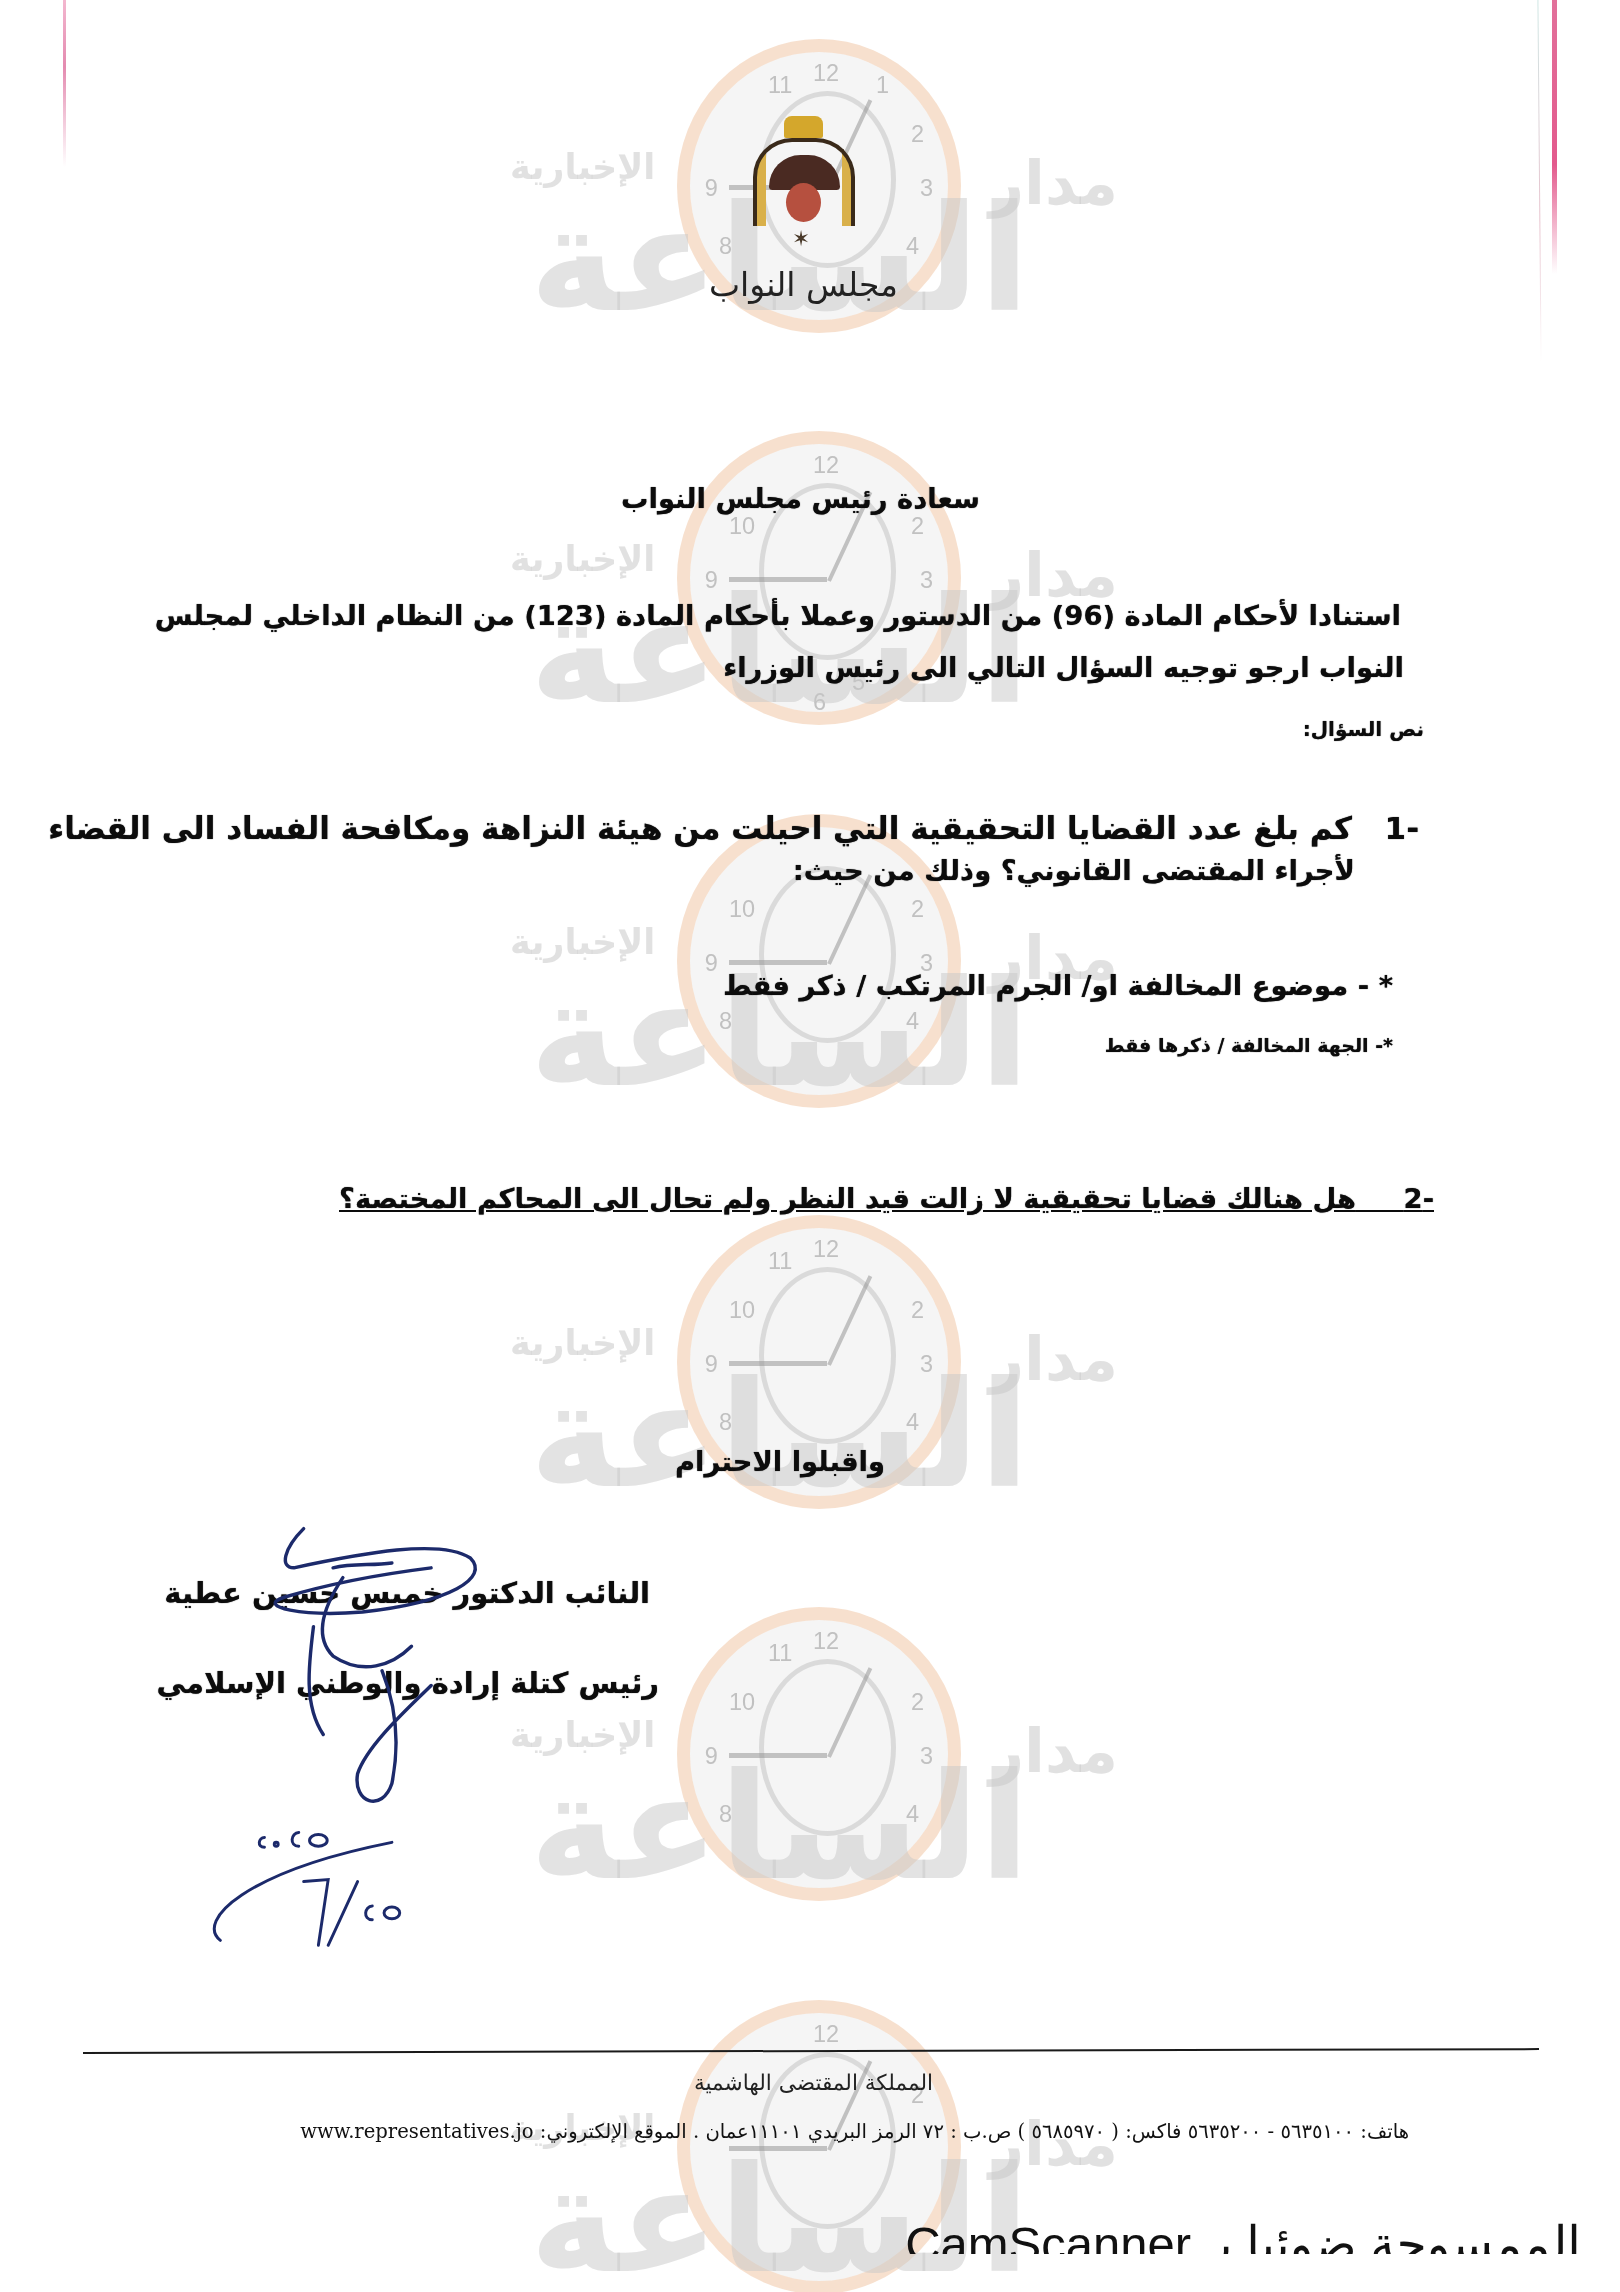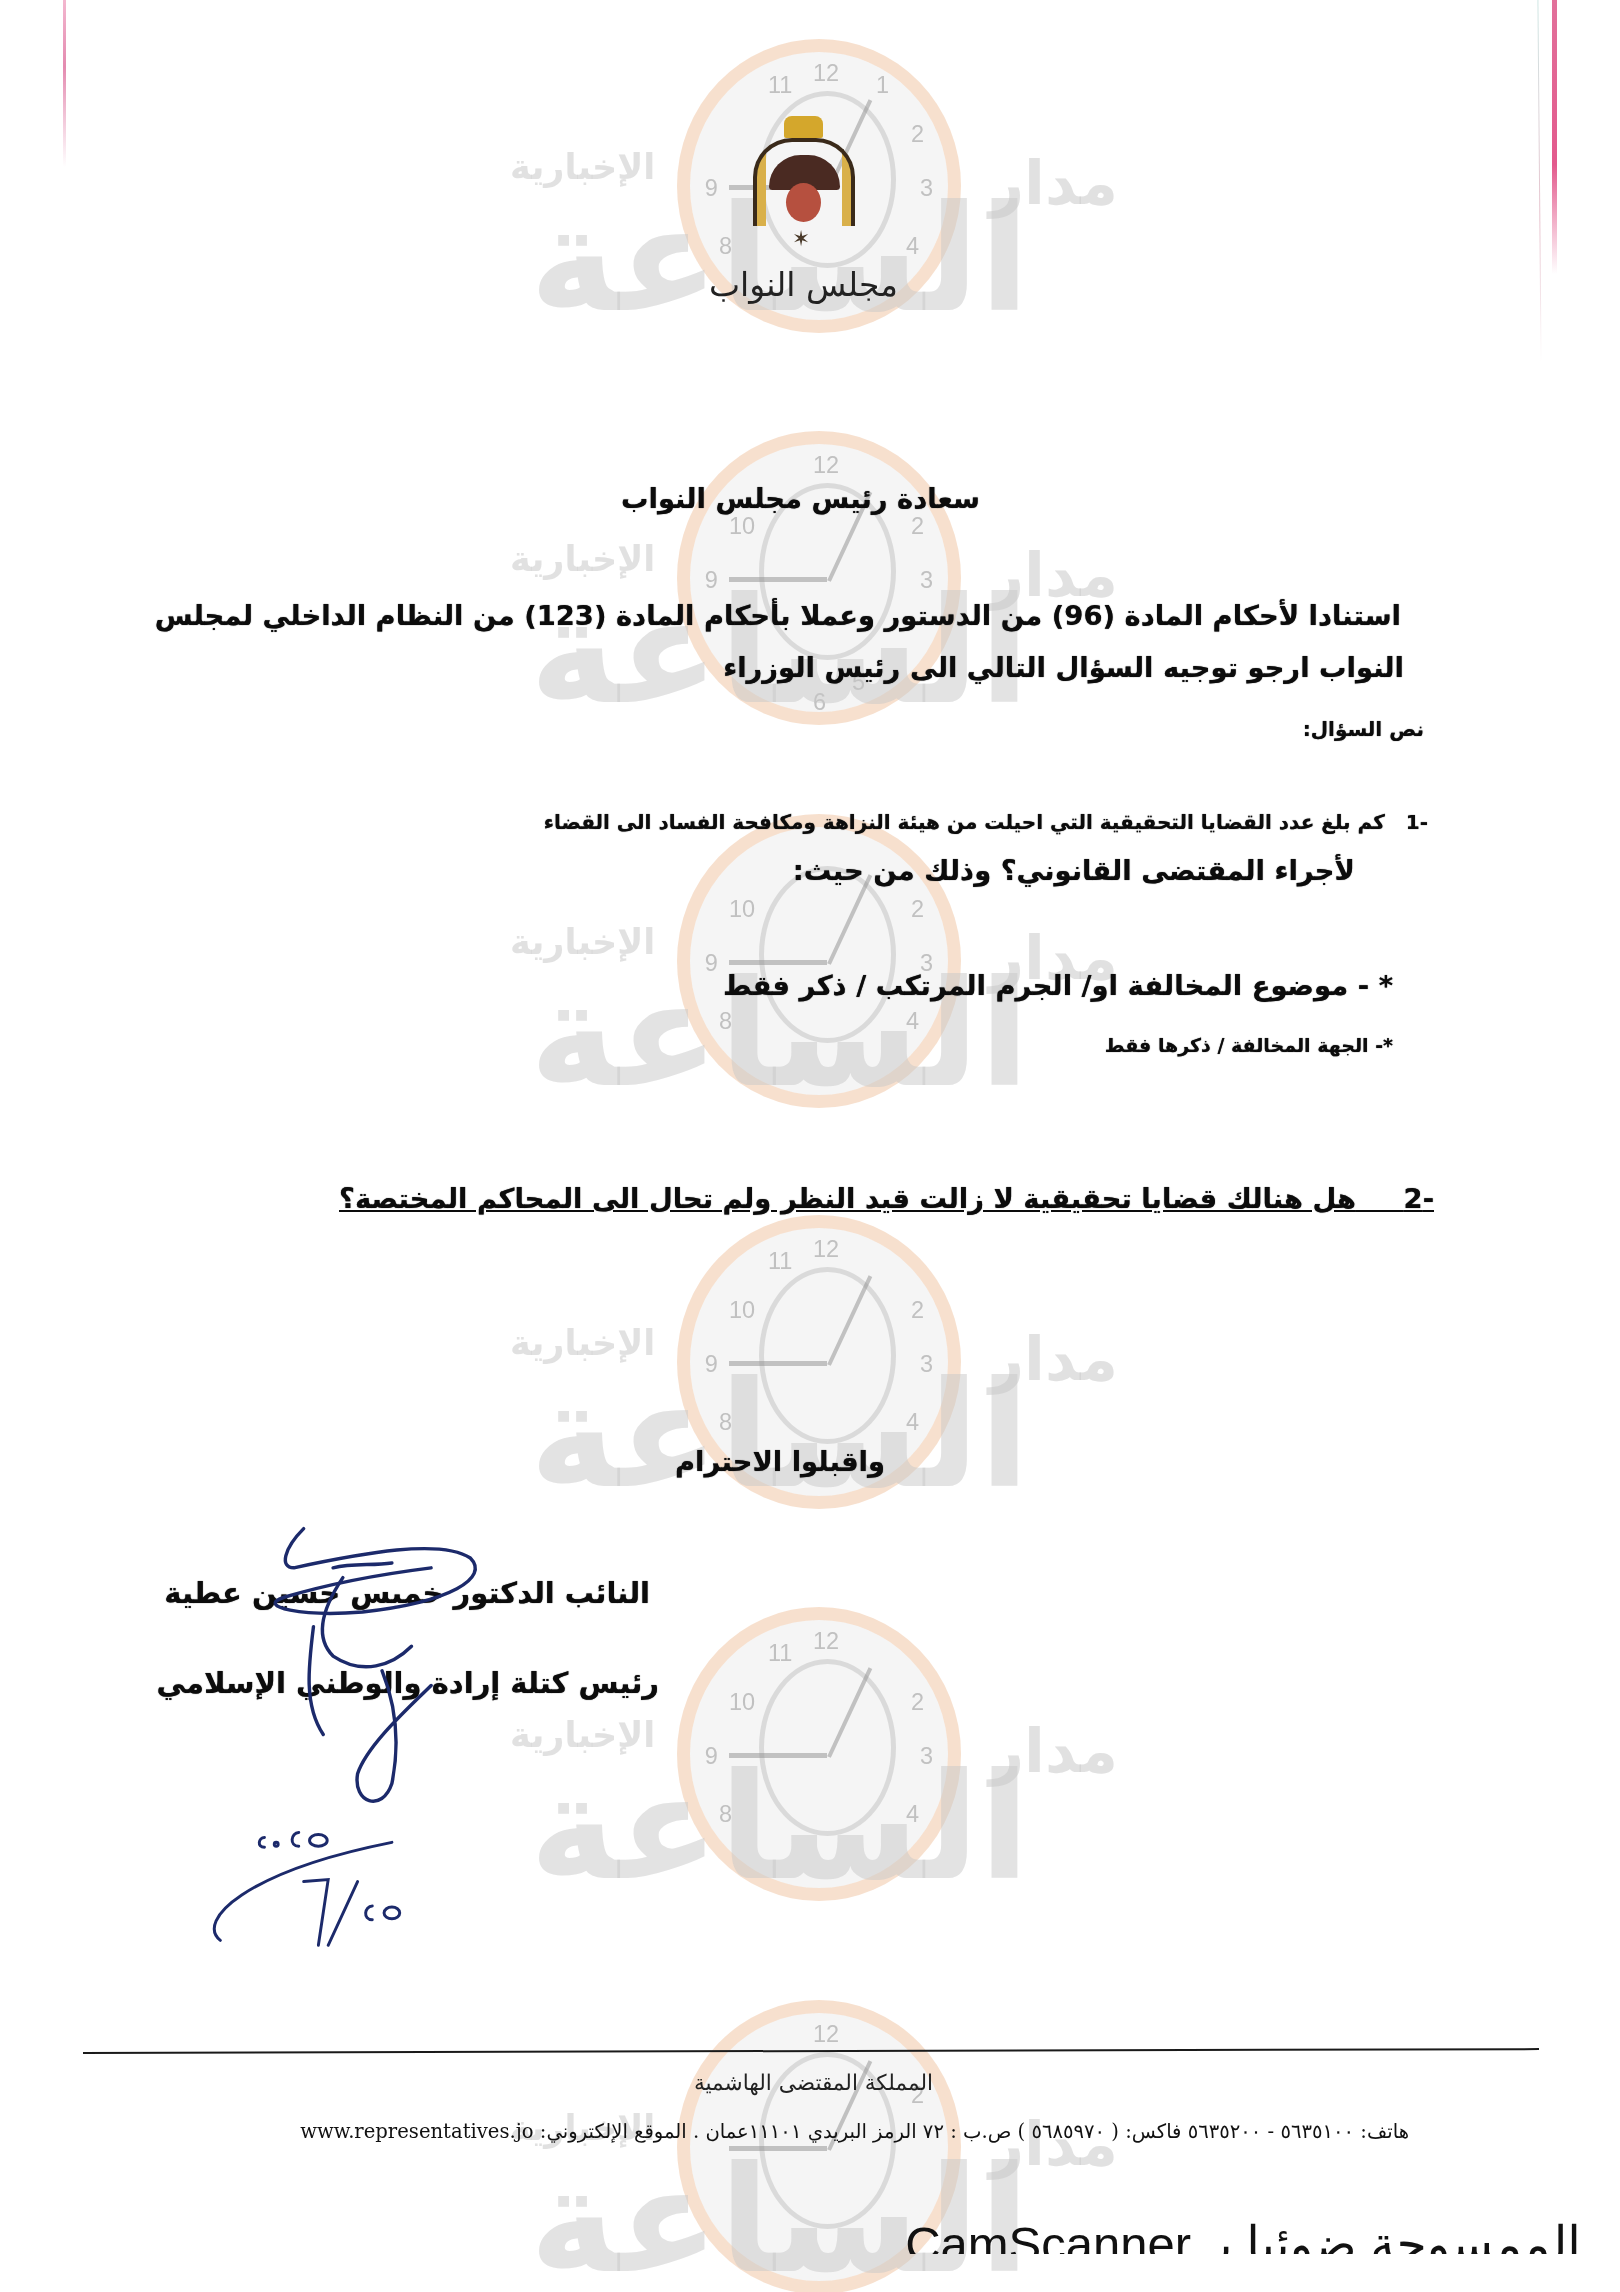--- a/index.html
+++ b/index.html
@@ -63,21 +63,21 @@
       position: absolute; left: 686px; top: 265px; width: 235px; text-align: center;
       font-family: "DejaVu Serif", serif; font-size: 33px; color: #222; direction: rtl;
     }
 
     .rtl { direction: rtl; unicode-bidi: embed; }
     .txt { position: absolute; font-family: "DejaVu Sans", sans-serif; font-weight: bold; color: #0c0c0c; text-shadow: 0 0 1px #333; white-space: nowrap; }
     .addressee { left: 588px; top: 483px; width: 392px; text-align: right; font-size: 27.4px; }
     .p1 { right: 219px; top: 600px; font-size: 27.4px; text-align: center; }
     .p2 { right: 216px; top: 652px; font-size: 27.4px; }
     .p4 { right: 196px; top: 717px; font-size: 20px; }
-    .q1a { right: 192px; top: 810px; font-size: 20px; }
+    .q1a { right: 201px; top: 810px; font-size: 31px; }
     .q1b { right: 265px; top: 855px; font-size: 27.4px; }
     .b1 { right: 227px; top: 970px; font-size: 27.4px; }
     .b2 { right: 227px; top: 1034px; font-size: 19px; }
     .q2 { right: 186px; top: 1183px; font-size: 27.4px; text-decoration: underline; }
     .closing { right: 735px; top: 1446px; font-size: 27.4px; }
     .sig1 { right: 970px; top: 1576px; font-size: 29px; }
     .sig2 { right: 961px; top: 1666px; font-size: 29px; }
 
     .signature { position: absolute; left: 137px; top: 1509px; width: 549px; height: 451px; pointer-events: none; }
 

